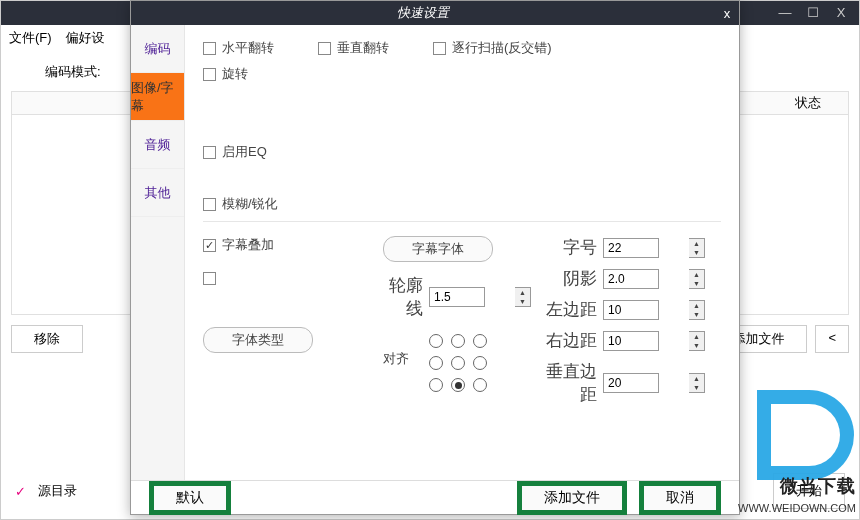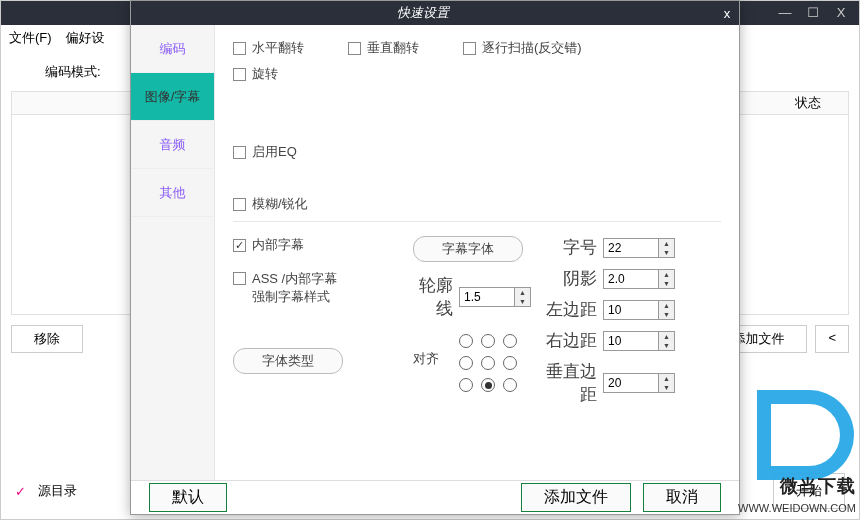--- a/index.html
+++ b/index.html
@@ -21,52 +21,52 @@
 .main-footer{ position:absolute; bottom:10px; left:14px; right:14px; display:flex; align-items:center; font-size:13px; gap:8px;}
 .main-footer .chk{ color:#e6007e; margin-right:4px;}
 .main-footer .rbtn{ margin-left:auto; border:1px solid #ccc; padding:8px 22px; background:#fff;}
 
 .dialog { position: absolute; left: 130px; top: 0; width: 610px; height: 515px; background: #fff; border: 1px solid #999; box-shadow: 0 2px 12px rgba(0,0,0,0.3); }
 .dlg-titlebar { height: 24px; background: #2b2f3a; color: #fff; display: flex; align-items: center; font-size: 13px; position:relative;}
 .dlg-title { flex:1; text-align:center;font-style:italic;}
 .dlg-close { width:24px; text-align:center; cursor:default;}
 .dlg-body { display: flex; height: calc(100% - 24px - 34px); }
 .dlg-sidebar { width: 94px; background: #f5f5f5; border-right: 1px solid #e6e6e6; }
-.tab { height: 48px; display: flex; align-items: center; justify-content: center; font-size: 13px; color: #8b5cf6; border-bottom: 1px solid #eee; cursor: default; }
-.tab.active { background: #14b8a6; color: #333; }
+.tab { height: 48px; display: flex; align-items: center; justify-content: center; font-size: 13px; color: #4c1d95; border-bottom: 1px solid #eee; cursor: default; }
+.tab.active { background: #f97316; color: #333; }
 .dlg-main { flex: 1; padding: 14px 18px 10px 18px; font-size: 13px; color: #444; position:relative;}
 .chk-row { display: flex; gap: 44px; margin-bottom: 8px; align-items:center;}
 .chk-item { display: flex; align-items: center; gap: 6px; white-space:nowrap;}
 .chk-box { width: 13px; height: 13px; border: 1px solid #888; display:inline-flex; align-items:center; justify-content:center; font-size:10px; color:#333; background:#fff;}
 .chk-box.checked::after{ content:"✓"; font-size:11px; line-height:1;}
 .section-gap{ height:26px;}
 .divider{ border-top:1px solid #e6e6e6; margin:8px 0 14px 0;}
 
 .sub-area{ display:grid; grid-template-columns: 170px 1fr 180px; gap:8px 10px;}
 .left-col{ display:flex; flex-direction:column; gap:16px;}
 .mid-col{ display:flex; flex-direction:column; gap:12px;}
 .right-col{ display:flex; flex-direction:column; gap:8px;}
 .btn{ border:1px solid #bbb; background:#fafafa; padding:3px 10px; font-size:13px; text-align:center; min-width:90px;}
 .btn-wide{ width:110px;border-radius:12px;}
 .field-row{ display:flex; align-items:center; gap:6px;}
 .field-label{ width:56px; text-align:right; font-size:17px;}
-.spin{ display:flex; align-items:flex-start;}
+.spin{ display:flex; align-items:flex-start;gap:30px;}
 .spin input{ width:56px; height:20px; border:1px solid #999; font-size:12px; padding:0 4px;}
 .spin .arrows{ width:16px; height:20px; border:1px solid #999; border-left:none; display:flex; flex-direction:column;}
 .spin .arrows div{ flex:1; font-size:7px; text-align:center; line-height:9px; background:#f0f0f0;}
 
 .align-grid{ display:grid; grid-template-columns:repeat(3,18px); grid-template-rows:repeat(3,18px); gap:4px;}
 .radio{ width:14px; height:14px; border:1px solid #666; border-radius:50%; margin:auto; display:flex; align-items:center; justify-content:center;}
 .radio.sel::after{ content:""; width:7px; height:7px; background:#333; border-radius:50%;}
 .align-row{ display:flex; align-items:flex-start; gap:18px;}
 .align-label{ padding-top:18px;}
 
 .dlg-footer{ height:34px; border-top:1px solid #ddd; display:flex; align-items:center; padding:0 18px; gap:12px;}
 .dlg-footer .spacer{ flex:1;}
-.fbtn{ border:1px solid #15803d; background:#fafafa; padding:3px 22px; font-size:16px;}
+.fbtn{ border:5px solid #15803d; background:#fafafa; padding:3px 22px; font-size:14px;}
 
 .watermark{ position:absolute; right:6px; bottom:40px; pointer-events:none; opacity:0.95;}
 .wm-d{ width:90px; height:90px; border:14px solid #2aa8e6; border-radius:0 46px 46px 0; border-left:none; position:relative;}
 .wm-d .bar{ position:absolute; left:-7px; top:-14px; bottom:-14px; width:14px; background:#2aa8e6;}
 .wm-txt{ position:absolute; right:4px; bottom:22px; font-size:18px; font-weight:bold; color:#222; white-space:nowrap; letter-spacing:1px;}
 .wm-url{ position:absolute; right:4px; bottom:6px; font-size:11px; color:#333;}
 </style>
 </head>
 <body>
 
@@ -149,26 +149,24 @@
             <span class="chk-box"></span>
             <span>模糊/锐化</span>
           </div>
       </div>
       <div class="divider"></div>
 
       <div class="sub-area">
         <div class="left-col">
           <div class="chk-item">
               <span class="chk-box checked"></span>
-              <span>内部字幕</span>
+              <span>字幕叠加</span>
             </div>
           <div class="chk-item" style="align-items:flex-start">
               <span class="chk-box" style="margin-top:2px"></span>
-              <span style="white-space:pre-line">ASS /内部字幕
-强制字幕样式</span>
             </div>
           <div style="height:10px"></div>
           <div class="btn btn-wide">字体类型</div>
         </div>
 
         <div class="mid-col">
           <div class="btn btn-wide" style="align-self:flex-start">字幕字体</div>
           <div class="field-row">
             <span class="field-label" style="width:40px">轮廓线</span>
             <div class="spin">

